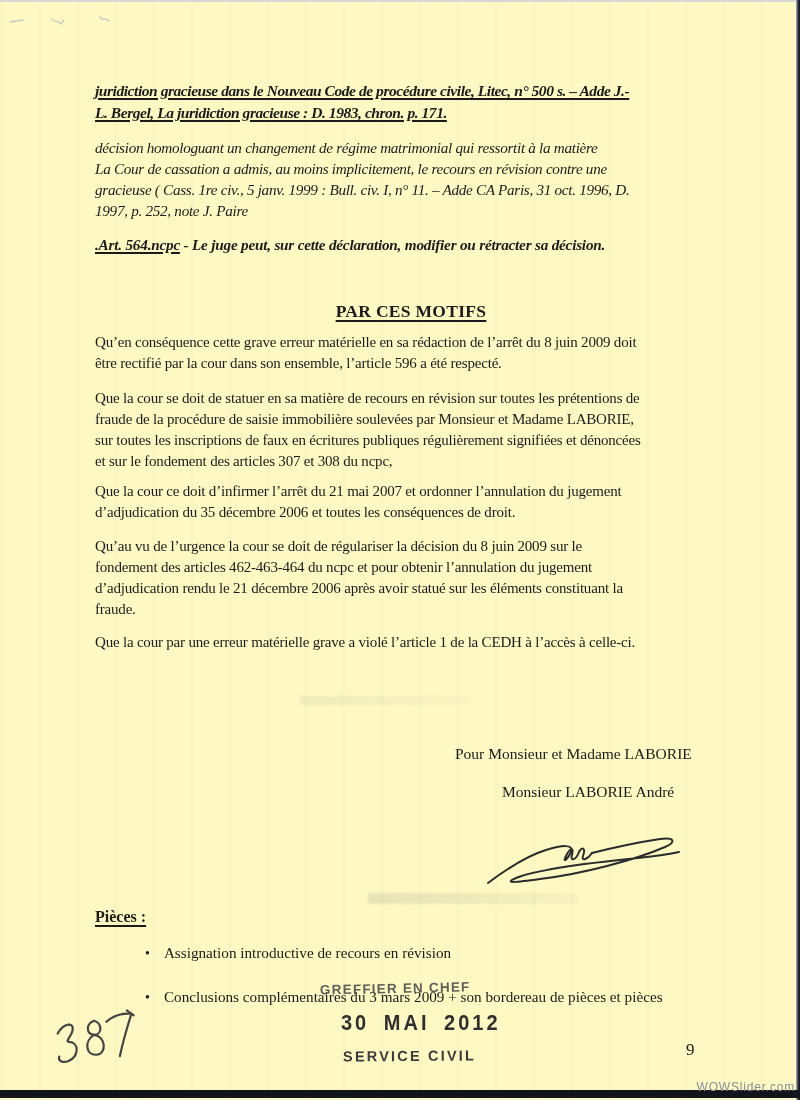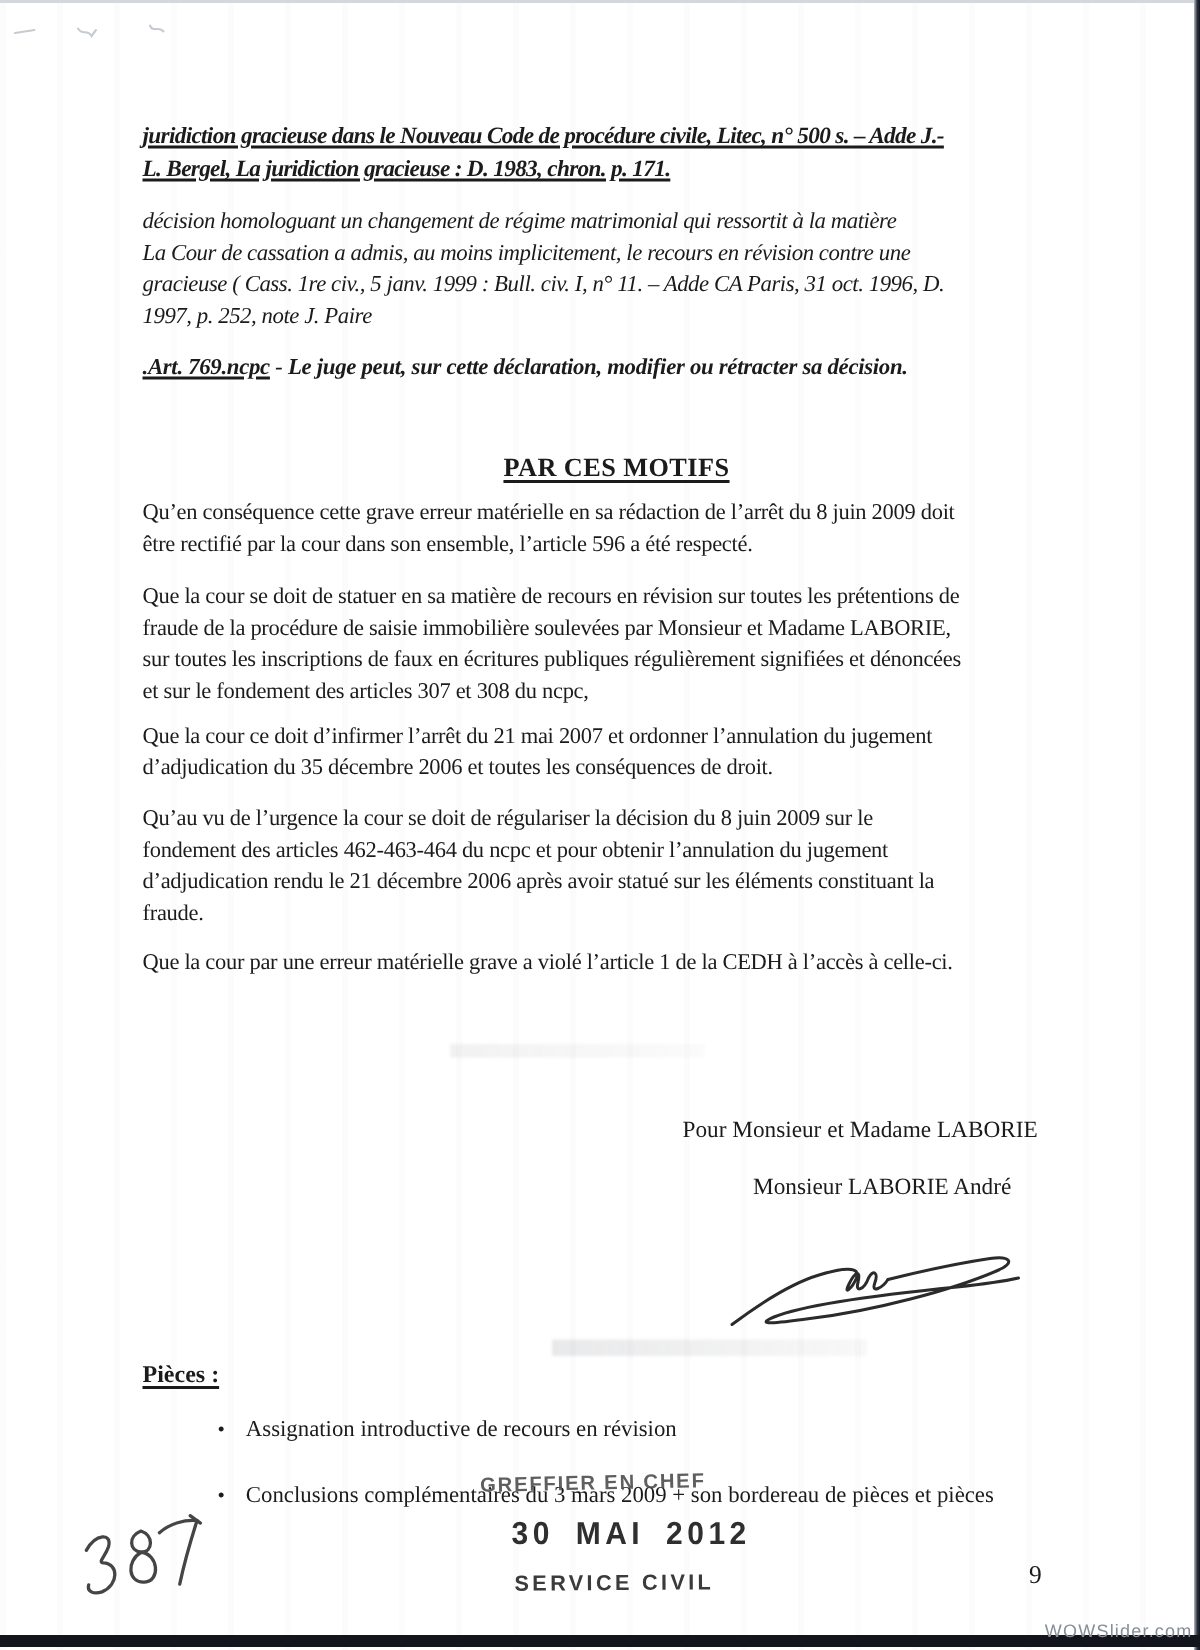--- a/index.html
+++ b/index.html
@@ -1,19 +1,19 @@
 <!DOCTYPE html>
 <html><head>
 <meta charset="utf-8">
 <style>
   html,body { margin:0; padding:0; }
   body { width:800px; height:1100px; background:#e9e9e9; }
   .page {
     position:relative; width:800px; height:1100px; overflow:hidden;
-    background:#ffffff; font-family:"Liberation Serif", serif; color:#1b1b1b;
+    background:#fef9c3; font-family:"Liberation Serif", serif; color:#1b1b1b;
   }
   
   .page::before{
     content:""; position:absolute; inset:0; pointer-events:none;
     background:repeating-linear-gradient(90deg, rgba(70,80,100,0.02) 0 4px, transparent 4px 38px);
   }
   .edge-top   { position:absolute; left:0; top:0; width:800px; height:2px; background:#ccd1d7; opacity:.85; }
   .edge-right { position:absolute; right:0; top:0; width:4px; height:1100px;
                 background:linear-gradient(90deg,#b6bcc6,#2a303b 55%,#0f131b); }
   .bar-bottom { position:absolute; left:0; top:1090px; width:800px; height:8px; background:#12161c; }
@@ -98,21 +98,21 @@
     </div>
 
     <div class="cite-note">
       <div class="line">décision homologuant un changement de régime matrimonial qui ressortit à la matière</div>
       <div class="line">La Cour de cassation a admis, au moins implicitement, le recours en révision contre une</div>
       <div class="line">gracieuse ( Cass. 1re civ., 5 janv. 1999 : Bull. civ. I, n° 11. – Adde  CA Paris, 31 oct. 1996, D.</div>
       <div class="line">1997, p. 252, note J. Paire</div>
     </div>
 
     <div class="art line">
-      <span class="ref">.Art. 769.ncpc</span><span> - Le juge peut, sur cette déclaration, modifier ou rétracter sa décision.</span>
+      <span class="ref">.Art. 564.ncpc</span><span> - Le juge peut, sur cette déclaration, modifier ou rétracter sa décision.</span>
     </div>
 
     <div class="motifs">PAR CES MOTIFS</div>
 
     <div class="para p1">
       <div class="line">Qu’en conséquence cette grave erreur matérielle en sa rédaction de l’arrêt du 8 juin 2009 doit</div>
       <div class="line">être rectifié par la cour dans son ensemble, l’article 596 a été respecté.</div>
     </div>
 
     <div class="para p2">

